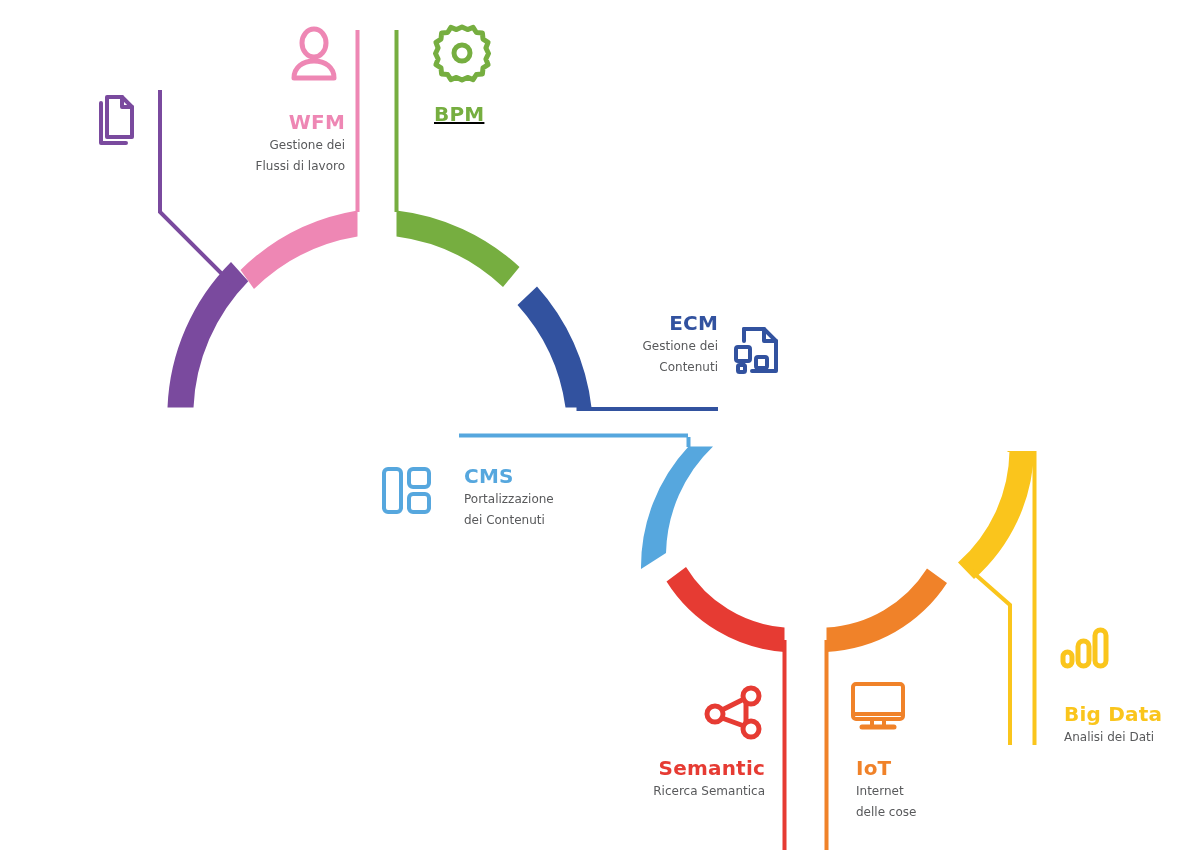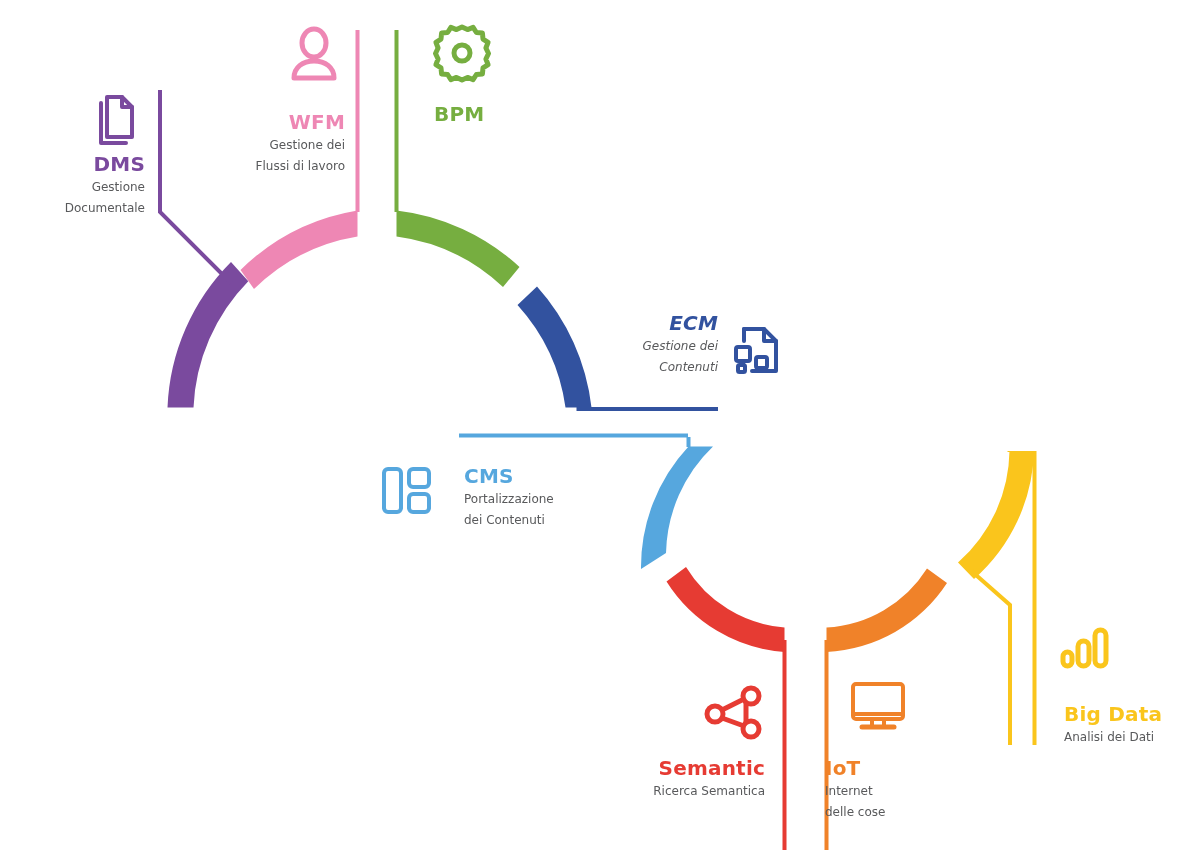--- a/index.html
+++ b/index.html
@@ -171,54 +171,49 @@
     </g>
 
     <g transform="translate(1060,628)" fill="none" stroke="#FAC51C" stroke-width="5" stroke-linejoin="round" stroke-linecap="round">
       <rect x="3" y="24" width="9" height="14" rx="4.5"></rect>
       <rect x="18" y="13" width="11" height="25" rx="5.5"></rect>
       <rect x="35" y="2" width="11" height="36" rx="5.5"></rect>
     </g>
 
   </svg>
 
-  <div class="lbl ta-right" style="left:0px;top:152px;width:145px;">
-    <div class="title" style="color:#7A4A9E;">DMS</div>
-    <div class="desc">Gestione
-Documentale</div>
-  </div>
 
   <div class="lbl ta-right" style="left:160px;top:110px;width:185px;">
     <div class="title" style="color:#EE87B4;">WFM</div>
     <div class="desc">Gestione dei
 Flussi di lavoro</div>
   </div>
 
-  <div class="lbl ta-left" style="left:434px;top:102px;width:260px;">
+  <div class="lbl ta-left" style="left:434px;top:102px;width:260px;text-decoration:underline;">
     <div class="title" style="color:#76AE40;">BPM</div>
   </div>
 
-  <div class="lbl ta-right" style="left:555px;top:311px;width:163px;font-style:italic;">
+  <div class="lbl ta-right" style="left:555px;top:311px;width:163px;">
     <div class="title" style="color:#32529F;">ECM</div>
     <div class="desc">Gestione dei
 Contenuti</div>
   </div>
 
   <div class="lbl ta-right" style="left:560px;top:756px;width:205px;">
     <div class="title" style="color:#E63B33;">Semantic</div>
     <div class="desc">Ricerca Semantica</div>
   </div>
 
   <div class="lbl ta-left" style="left:464px;top:464px;width:220px;">
     <div class="title" style="color:#56A7DE;">CMS</div>
     <div class="desc">Portalizzazione
 dei Contenuti</div>
   </div>
 
-  <div class="lbl ta-left" style="left:825px;top:756px;width:180px;">
+  <div class="lbl ta-left" style="left:856px;top:756px;width:180px;">
     <div class="title" style="color:#F08229;">IoT</div>
     <div class="desc">Internet
 delle cose</div>
   </div>
 
   <div class="lbl ta-left" style="left:1064px;top:702px;width:200px;">
     <div class="title" style="color:#FAC51C;">Big Data</div>
     <div class="desc">Analisi dei Dati</div>
   </div>
 

